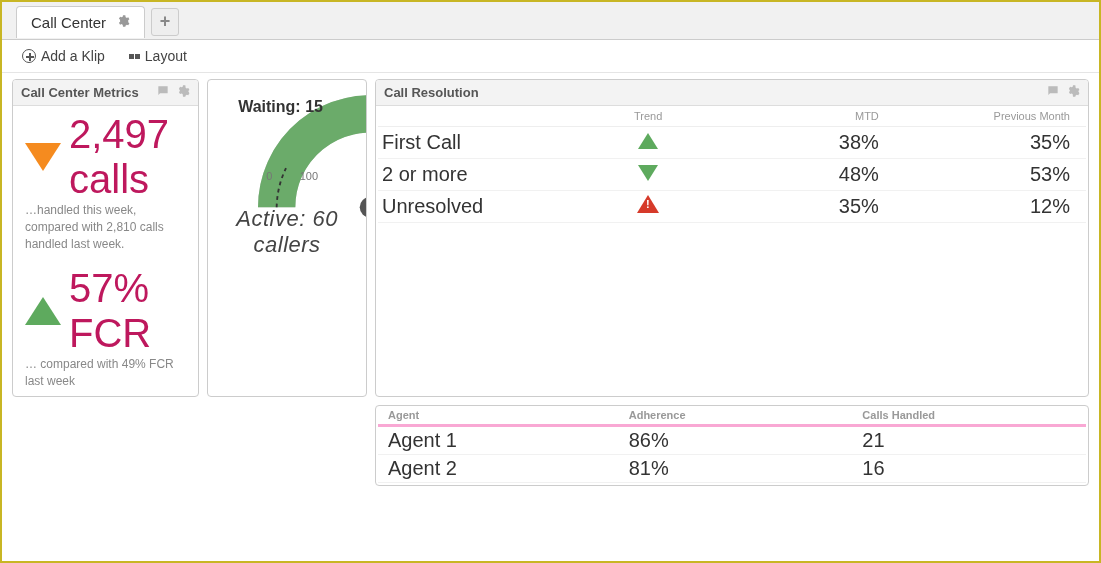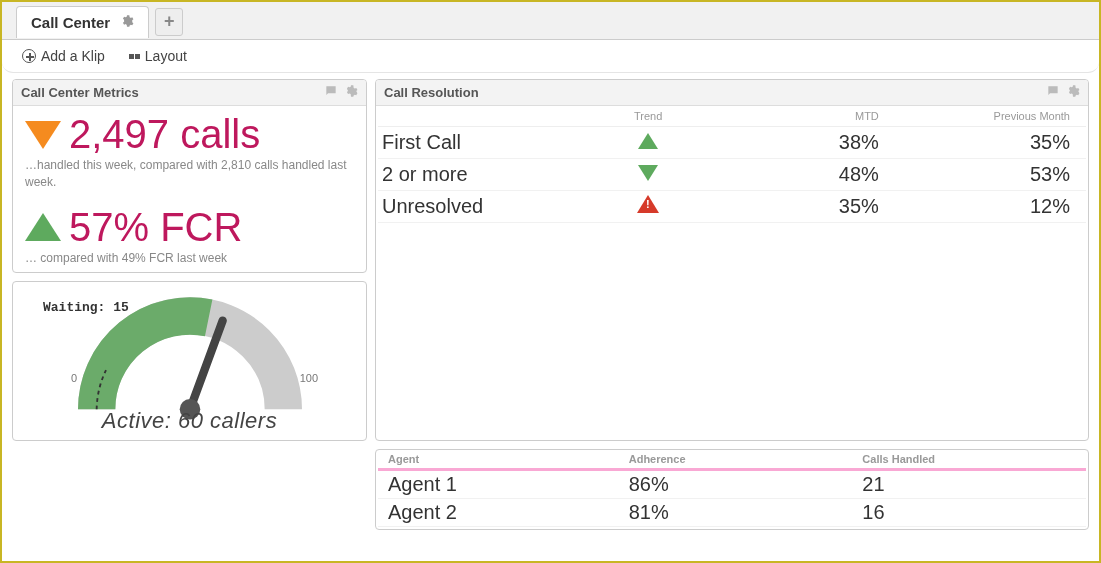--- a/index.html
+++ b/index.html
@@ -20,21 +20,21 @@
     height: 38px;
     padding-left: 14px;
     background: #f1f1f1;
   }
   .tab {
     background: #fff;
     border: 1px solid #ccc;
     border-bottom: none;
     padding: 7px 14px;
     font-size: 15px;
-    font-weight: bold;
+    font-weight: normal;
     color: #333;
     display: flex;
     align-items: center;
     gap: 10px;
     border-radius: 4px 4px 0 0;
     position: relative;
     top: 1px;
   }
   .tab-gear { color:#999; }
   .tab-add {
@@ -50,21 +50,20 @@
   }
   .toolbar {
     display:flex;
     padding: 8px 20px;
     gap: 24px;
     align-items:center;
     font-size:14px;
     color:#444;
     background:#fff;
     border-bottom:1px solid #e5e5e5;
-    border-radius:11px;
   }
   .toolbar a { color:#444; text-decoration:none; display:flex; align-items:center; gap:5px; cursor:pointer;}
   .plus-circle {
     display:inline-block; width:14px; height:14px; border:1.5px solid #555; border-radius:50%;
     position:relative;
   }
   .plus-circle::before, .plus-circle::after{
     content:""; position:absolute; background:#555;
   }
   .plus-circle::before{ left:3px; top:6px; width:8px; height:1.5px;}
@@ -131,26 +130,26 @@
   
   table.sched { width:100%; border-collapse:collapse; font-size:20px;}
   table.sched th { font-size:11px; color:#999; font-weight:bold; text-align:left; padding:3px 10px; border-bottom:3px solid #f9a8d4;}
   table.sched td { padding:2px 10px; color:#333; border-bottom:1px solid #f1f1f1;}
   .green { color:#3a9a3a;}
   .red { color:#d33a3a;}
 
   
   .gauge-wrap { text-align:center; position:relative; padding-top:6px;}
   .gauge-wrap svg { margin-bottom:-30px;}
-  .waiting-label { position:absolute; left:30px; top:18px; font-size:13px; font-weight:bold; color:#333;font-family:Liberation Mono, monospace;}
+  .waiting-label { position:absolute; left:30px; top:18px; font-size:16px; font-weight:bold; color:#333;}
   .tick0 { position:absolute; left:58px; top:90px; font-size:11px; color:#777;}
   .tick100 { position:absolute; right:48px; top:90px; font-size:11px; color:#777;}
   .active-label { font-size:22px; font-style:italic; color:#444; margin-top:6px; letter-spacing:.5px;}
 
-  .left-col { display:flex; flex-direction:column; gap:8px;}
+  .left-col { display:flex; flex-direction:row; gap:8px;}
 </style>
 </head>
 <body>
 
 <div class="tab-bar">
   <div class="tab">
     <span>Call Center</span>
     <span class="tab-gear">
       <svg width="14" height="14" viewBox="0 0 24 24" fill="#999">
           <path d="M12 8a4 4 0 100 8 4 4 0 000-8zm9 4a7 7 0 00-.1-1.2l2.1-1.6-2-3.5-2.5 1a7 7 0 00-2-1.2L16 2h-4l-.5 2.5a7 7 0 00-2 1.2l-2.5-1-2 3.5 2.1 1.6A7 7 0 007 12a7 7 0 00.1 1.2L5 14.8l2 3.5 2.5-1a7 7 0 002 1.2L12 22h4l.5-2.5a7 7 0 002-1.2l2.5 1 2-3.5-2.1-1.6A7 7 0 0021 12z"></path>

